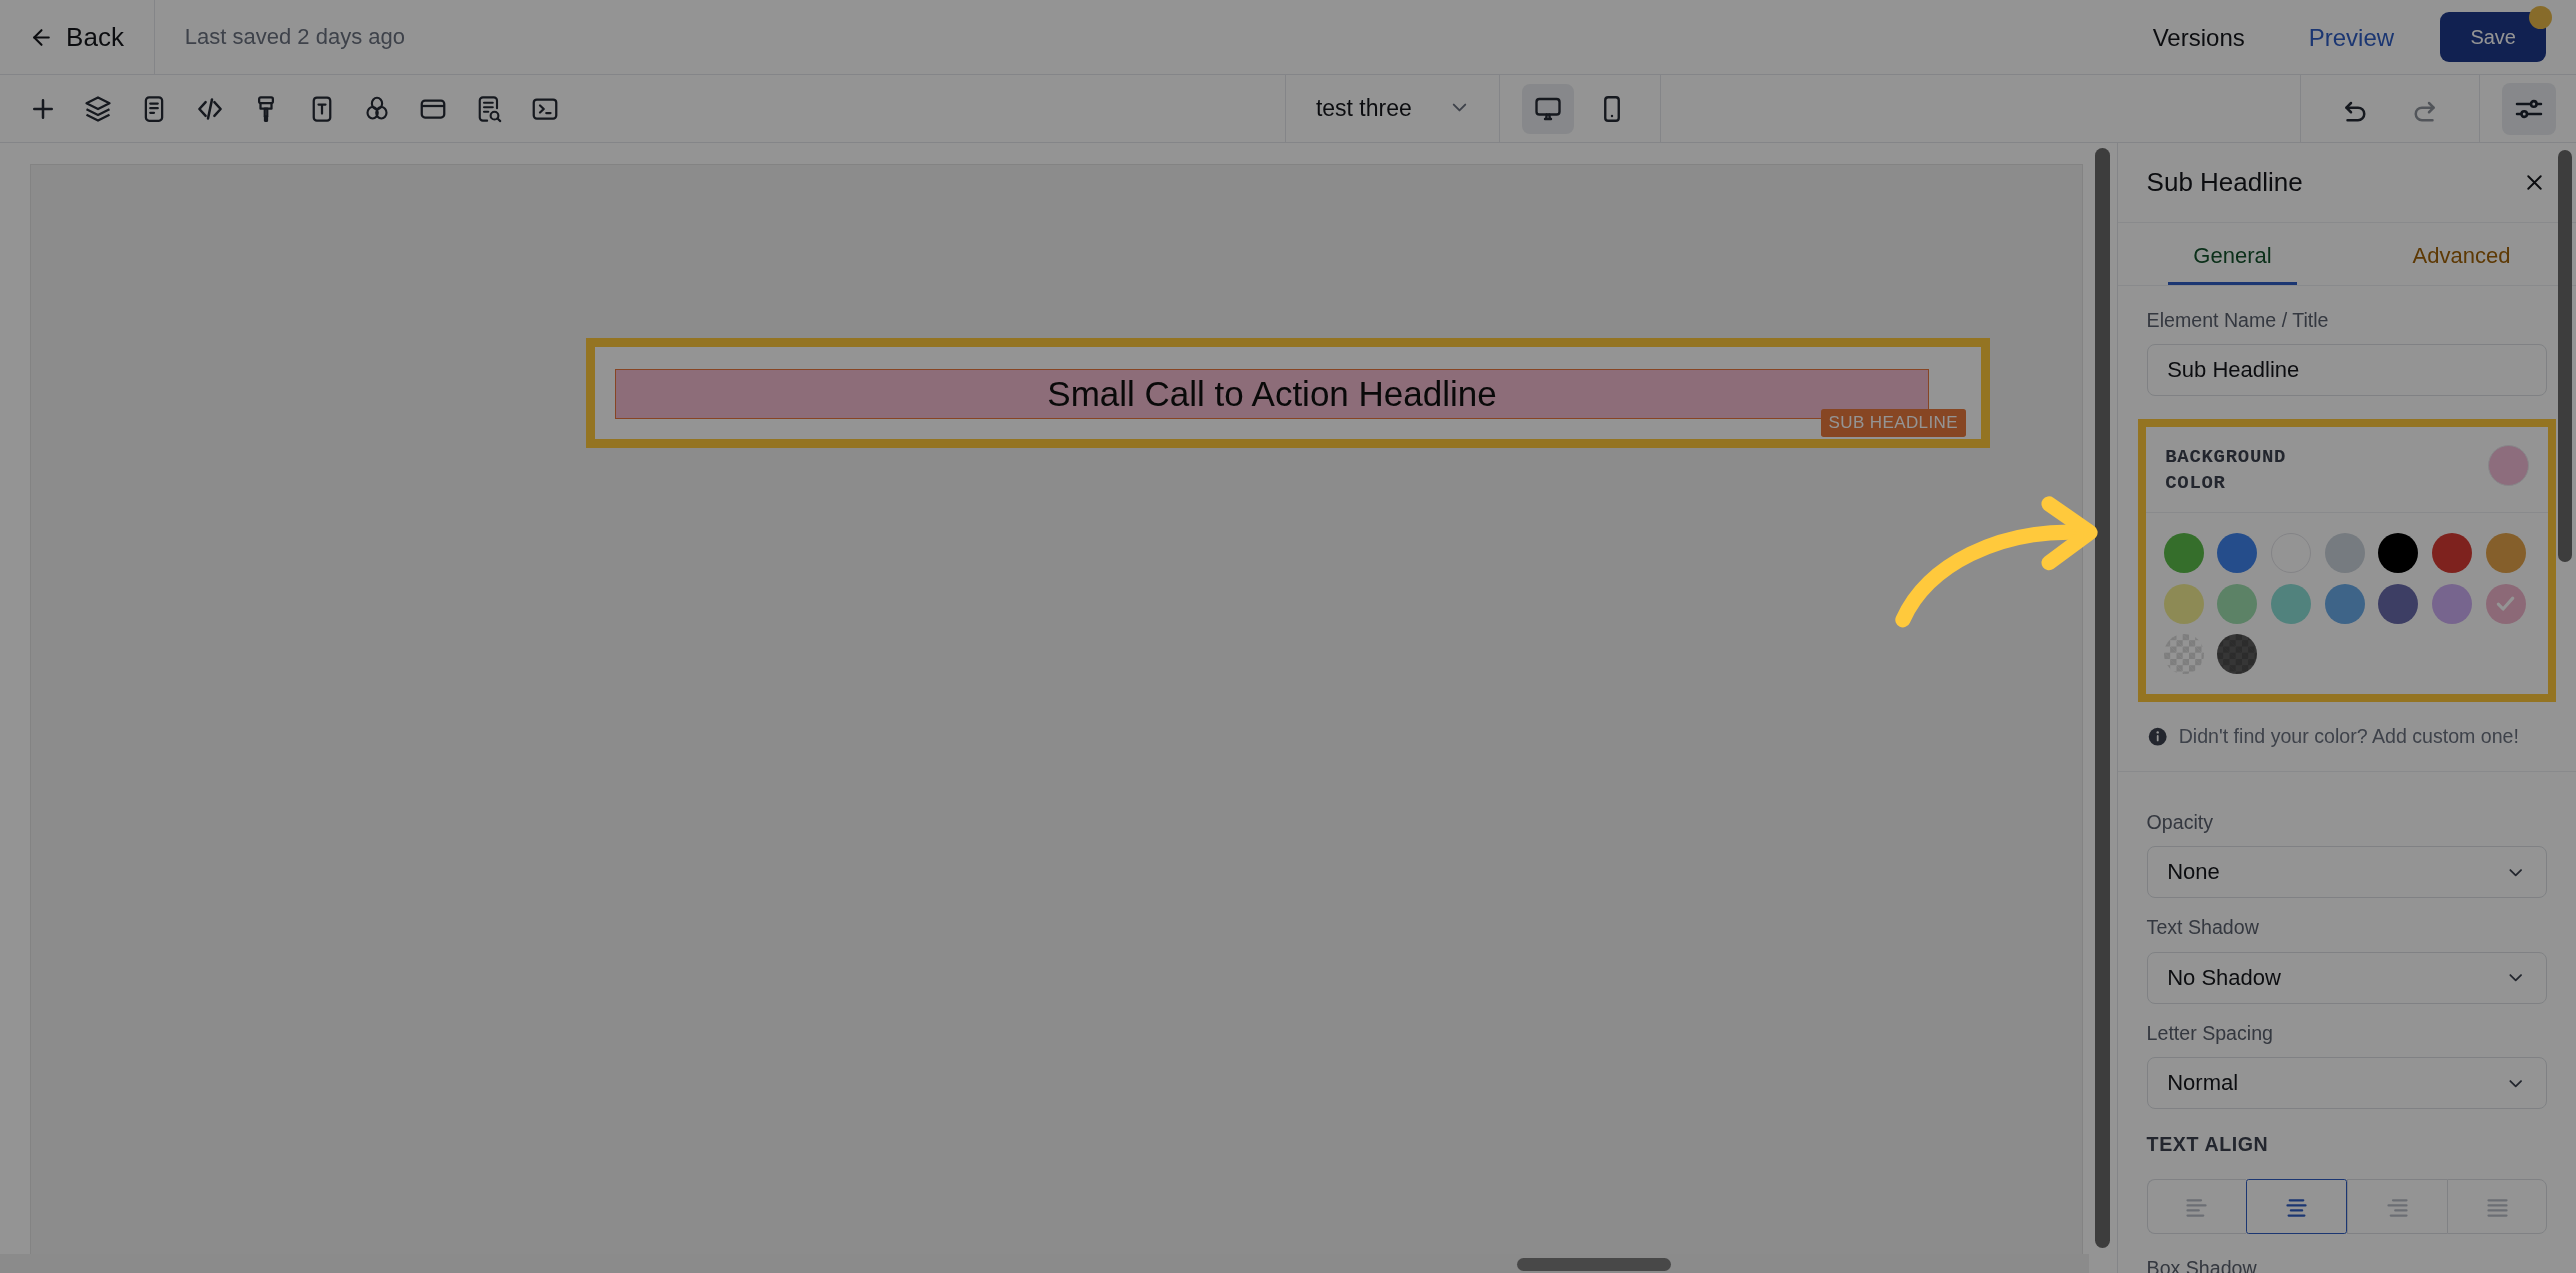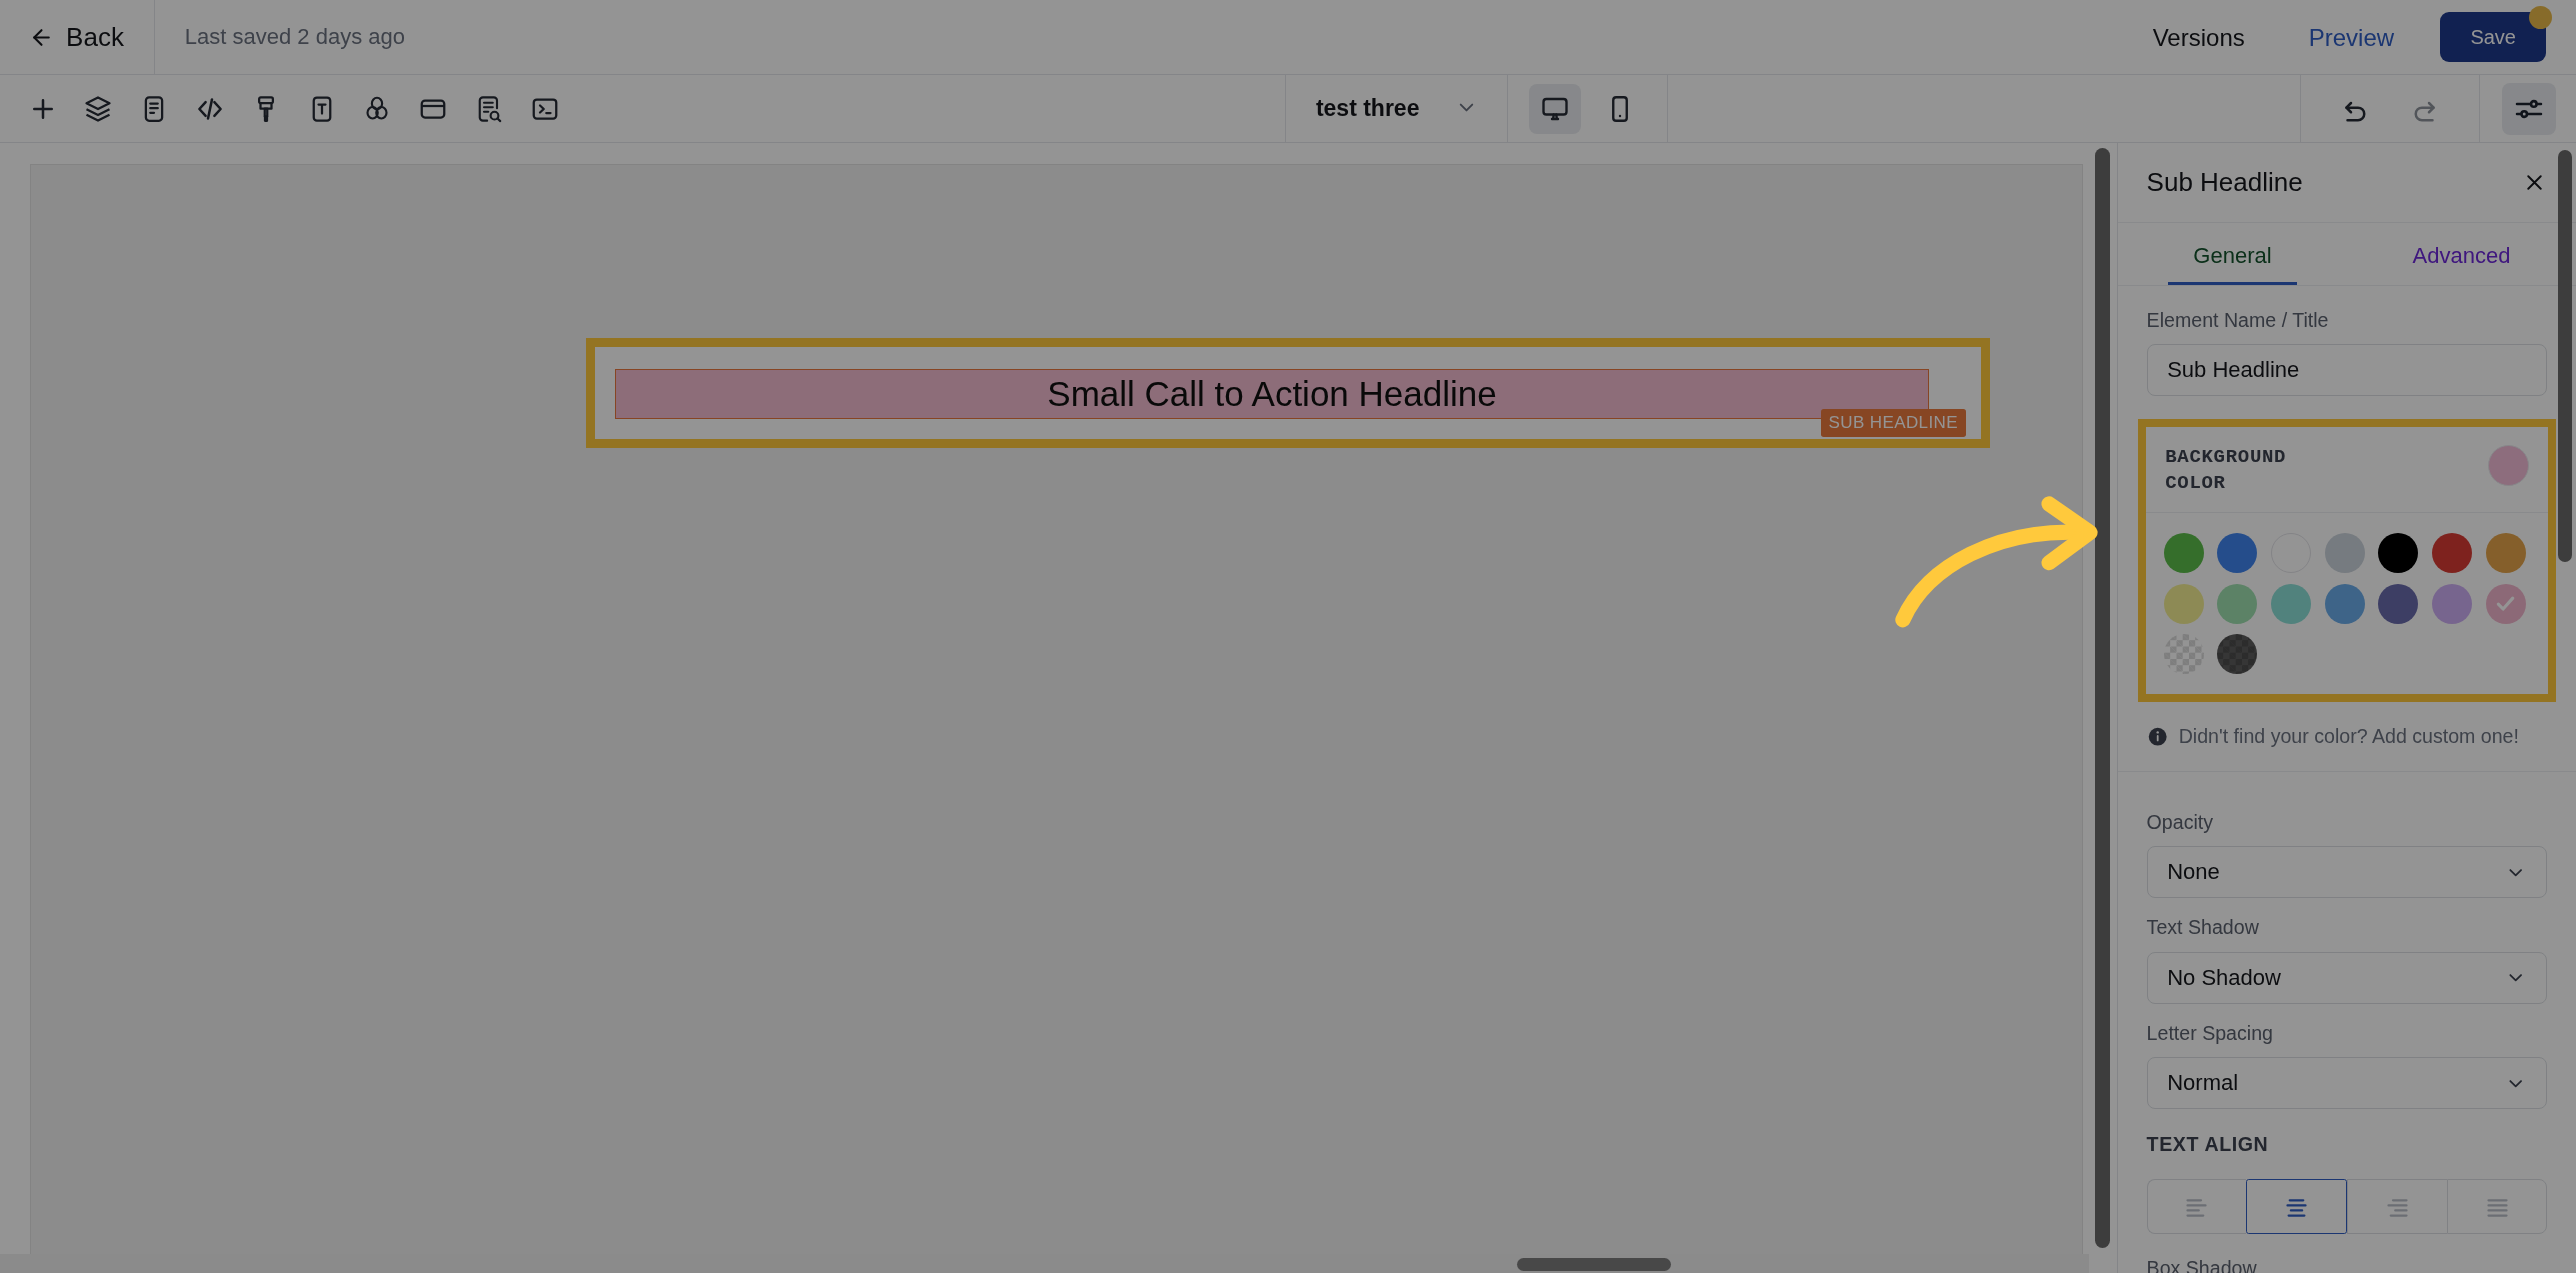--- a/index.html
+++ b/index.html
@@ -64,21 +64,21 @@
     flex: none;
   }
   .tb-icon svg { width: 30px; height: 30px; }
   .tb-left { display: flex; align-items: center; gap: 9.8px; padding-left: 19.6px; }
   .tb-vdiv { width: 0.9px; height: 68px; background: #e4e6eb; flex: none; }
   .tb-center {
     position: absolute; left: 1285px; display: flex; align-items: center;
   }
   .page-select {
     display: flex; align-items: center; gap: 36px;
-    padding: 0 28.6px 0 30px; height: 68px; cursor: pointer; font-weight: bold;
+    padding: 0 28.6px 0 30px; height: 68px; cursor: pointer;
   }
   .page-select .name { font-size: 23px; color: #16181d; }
   .dev-group { display: flex; align-items: center; gap: 12.5px; padding: 0 21.4px; }
   .dev-btn {
     width: 52px; height: 50px; border-radius: 8px;
     display: flex; align-items: center; justify-content: center;
     cursor: pointer;
   }
   .dev-btn.active { background: #e9ebef; }
   .dev-btn svg { width: 30px; height: 30px; }
@@ -169,21 +169,21 @@
     padding: 0 27px 0 28.6px; border-bottom: 0.9px solid #eceef1;
   }
   .panel-title { font-size: 26px; color: #16181d; }
   .panel-close {
     margin-left: auto; cursor: pointer; width: 30px; height: 30px;
     display: flex; align-items: center; justify-content: center;
   }
   .panel-close svg { width: 23px; height: 23px; }
   .tabs { display: flex; border-bottom: 0.9px solid #eceef1; }
   .tab {
-    flex: 1; text-align: center; font-size: 22px; color: #6d28d9;
+    flex: 1; text-align: center; font-size: 22px; color: #a16207;
     padding: 19.6px 0 16px; cursor: pointer; position: relative;
   }
   .tab.active { color: #14532d; }
   .tab.active::after {
     content: ""; position: absolute; left: 22%; right: 22%; bottom: -0.9px;
     height: 3.6px; background: #2f5ec4;
   }
   .panel-body { padding: 0; }
   .field { padding: 23px 28.6px 23px; }
   .field-label { font-size: 19.6px; color: #5b616e; margin-bottom: 12.5px; }

